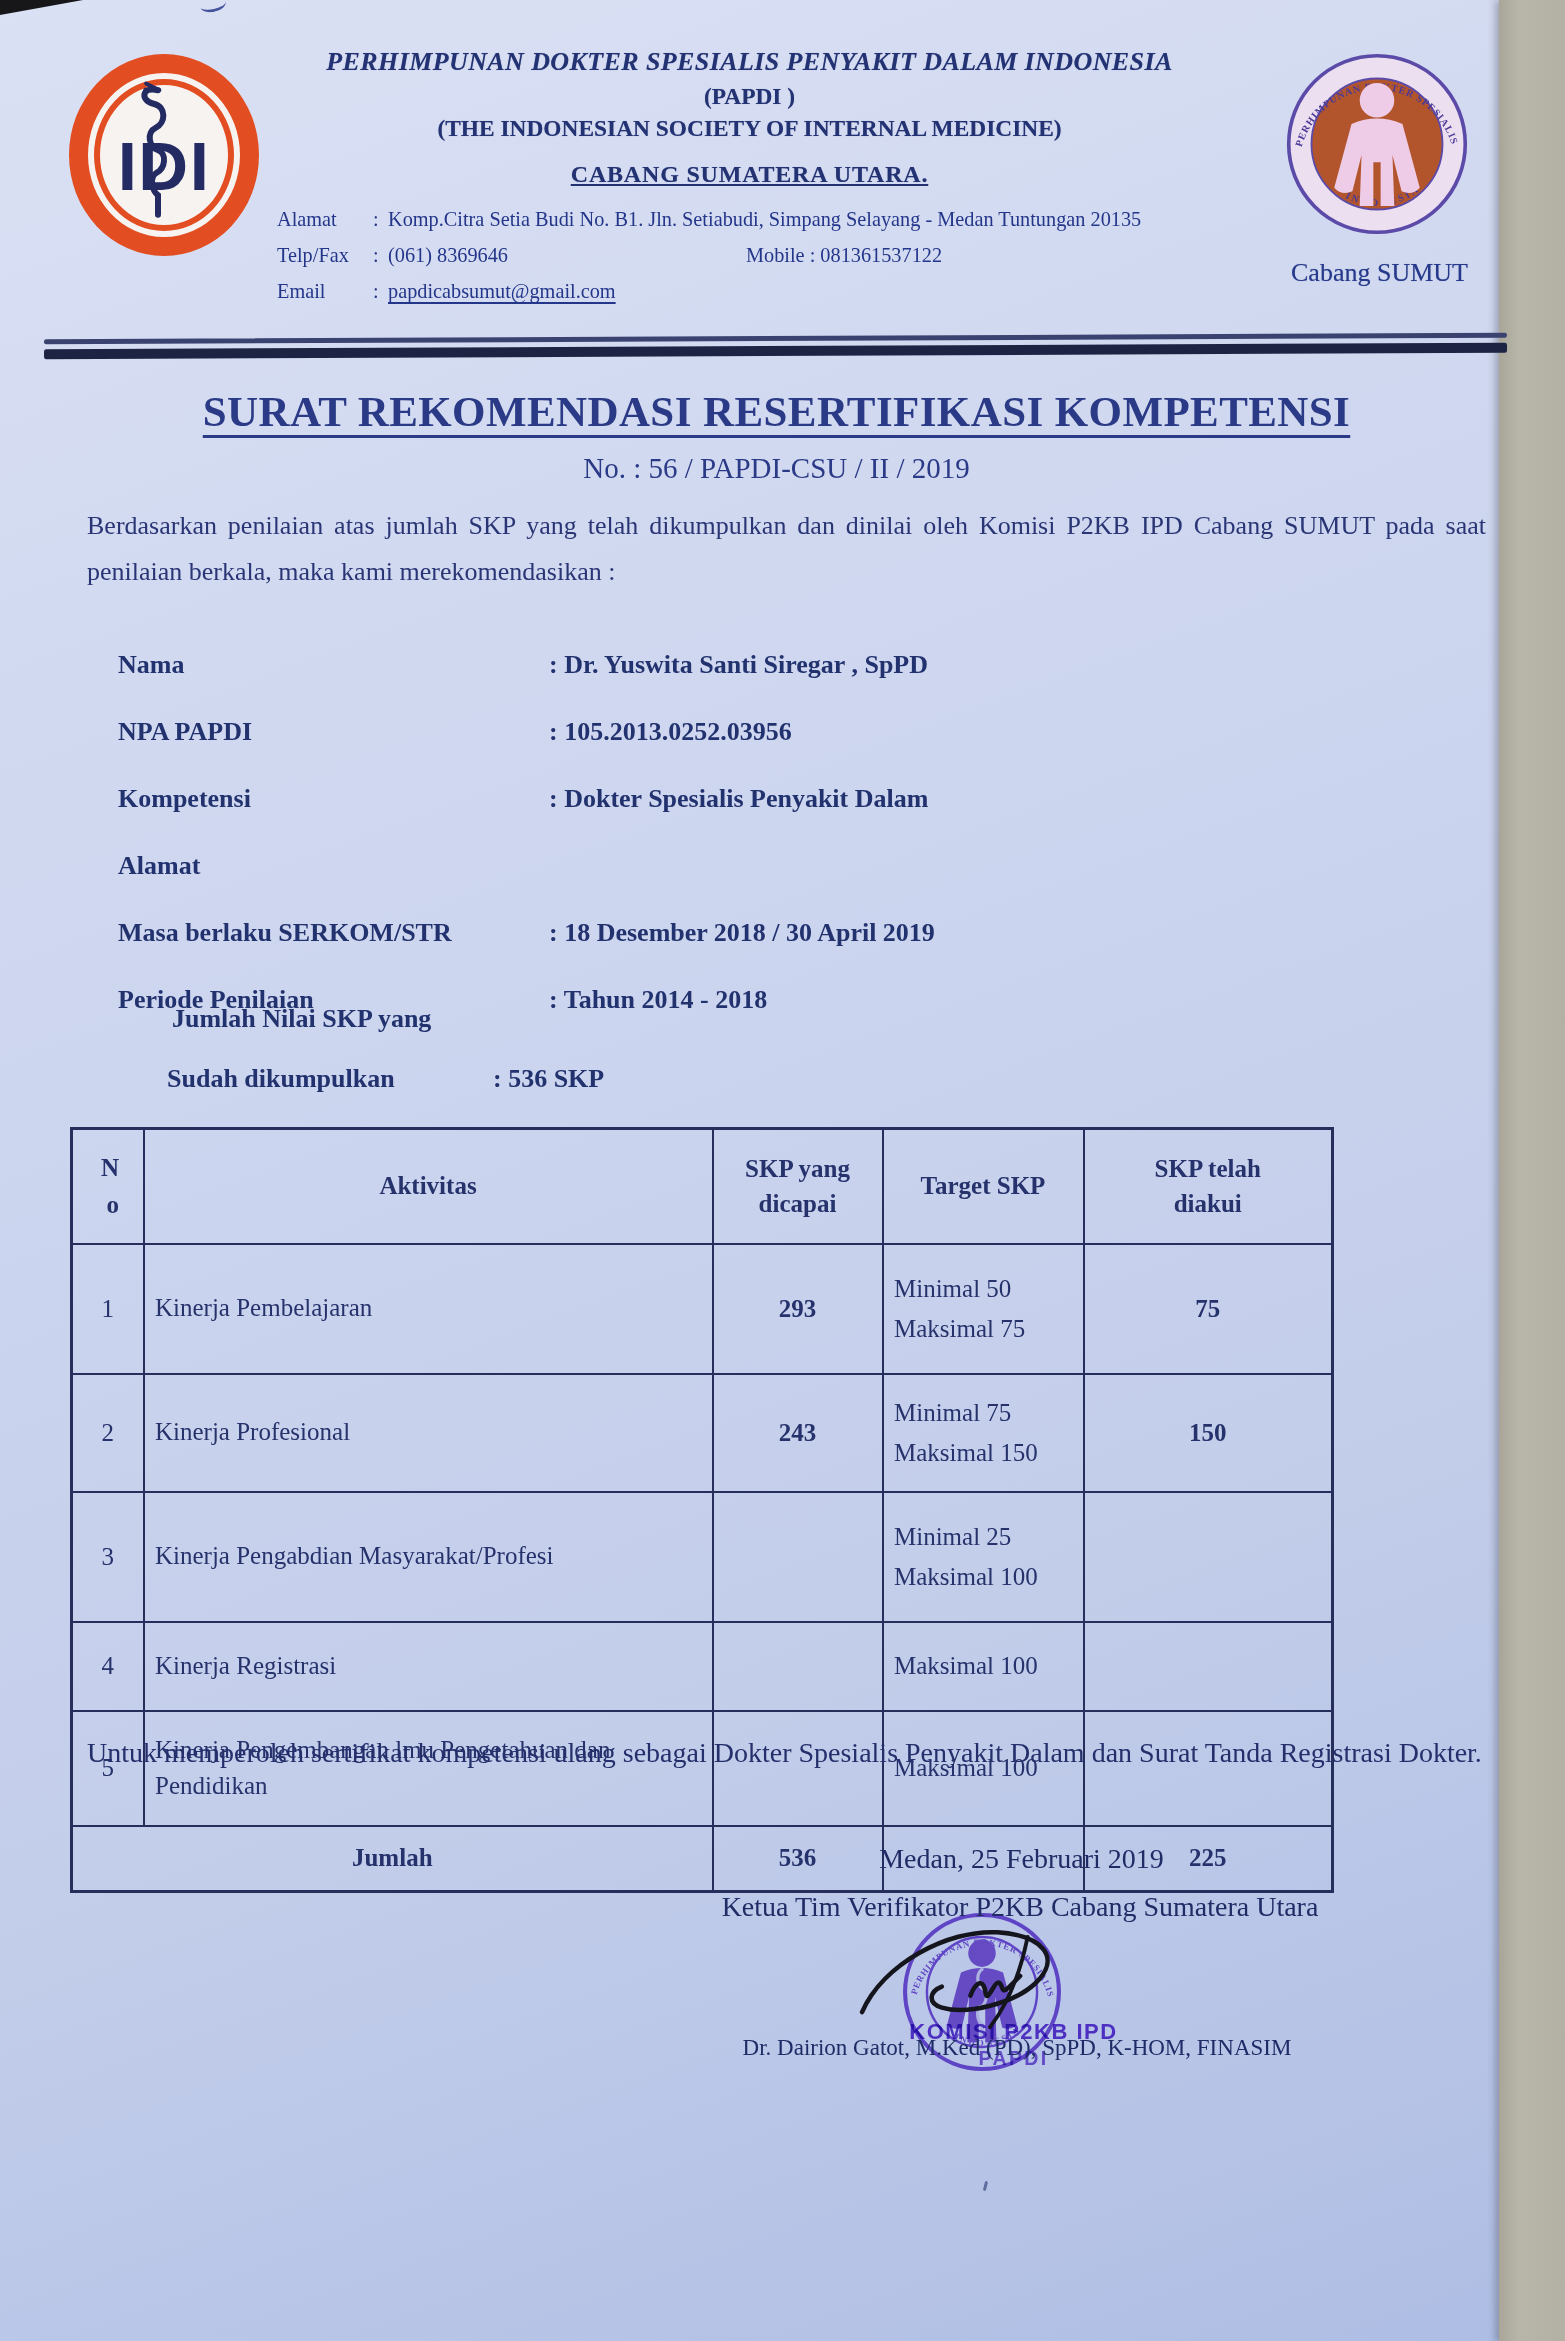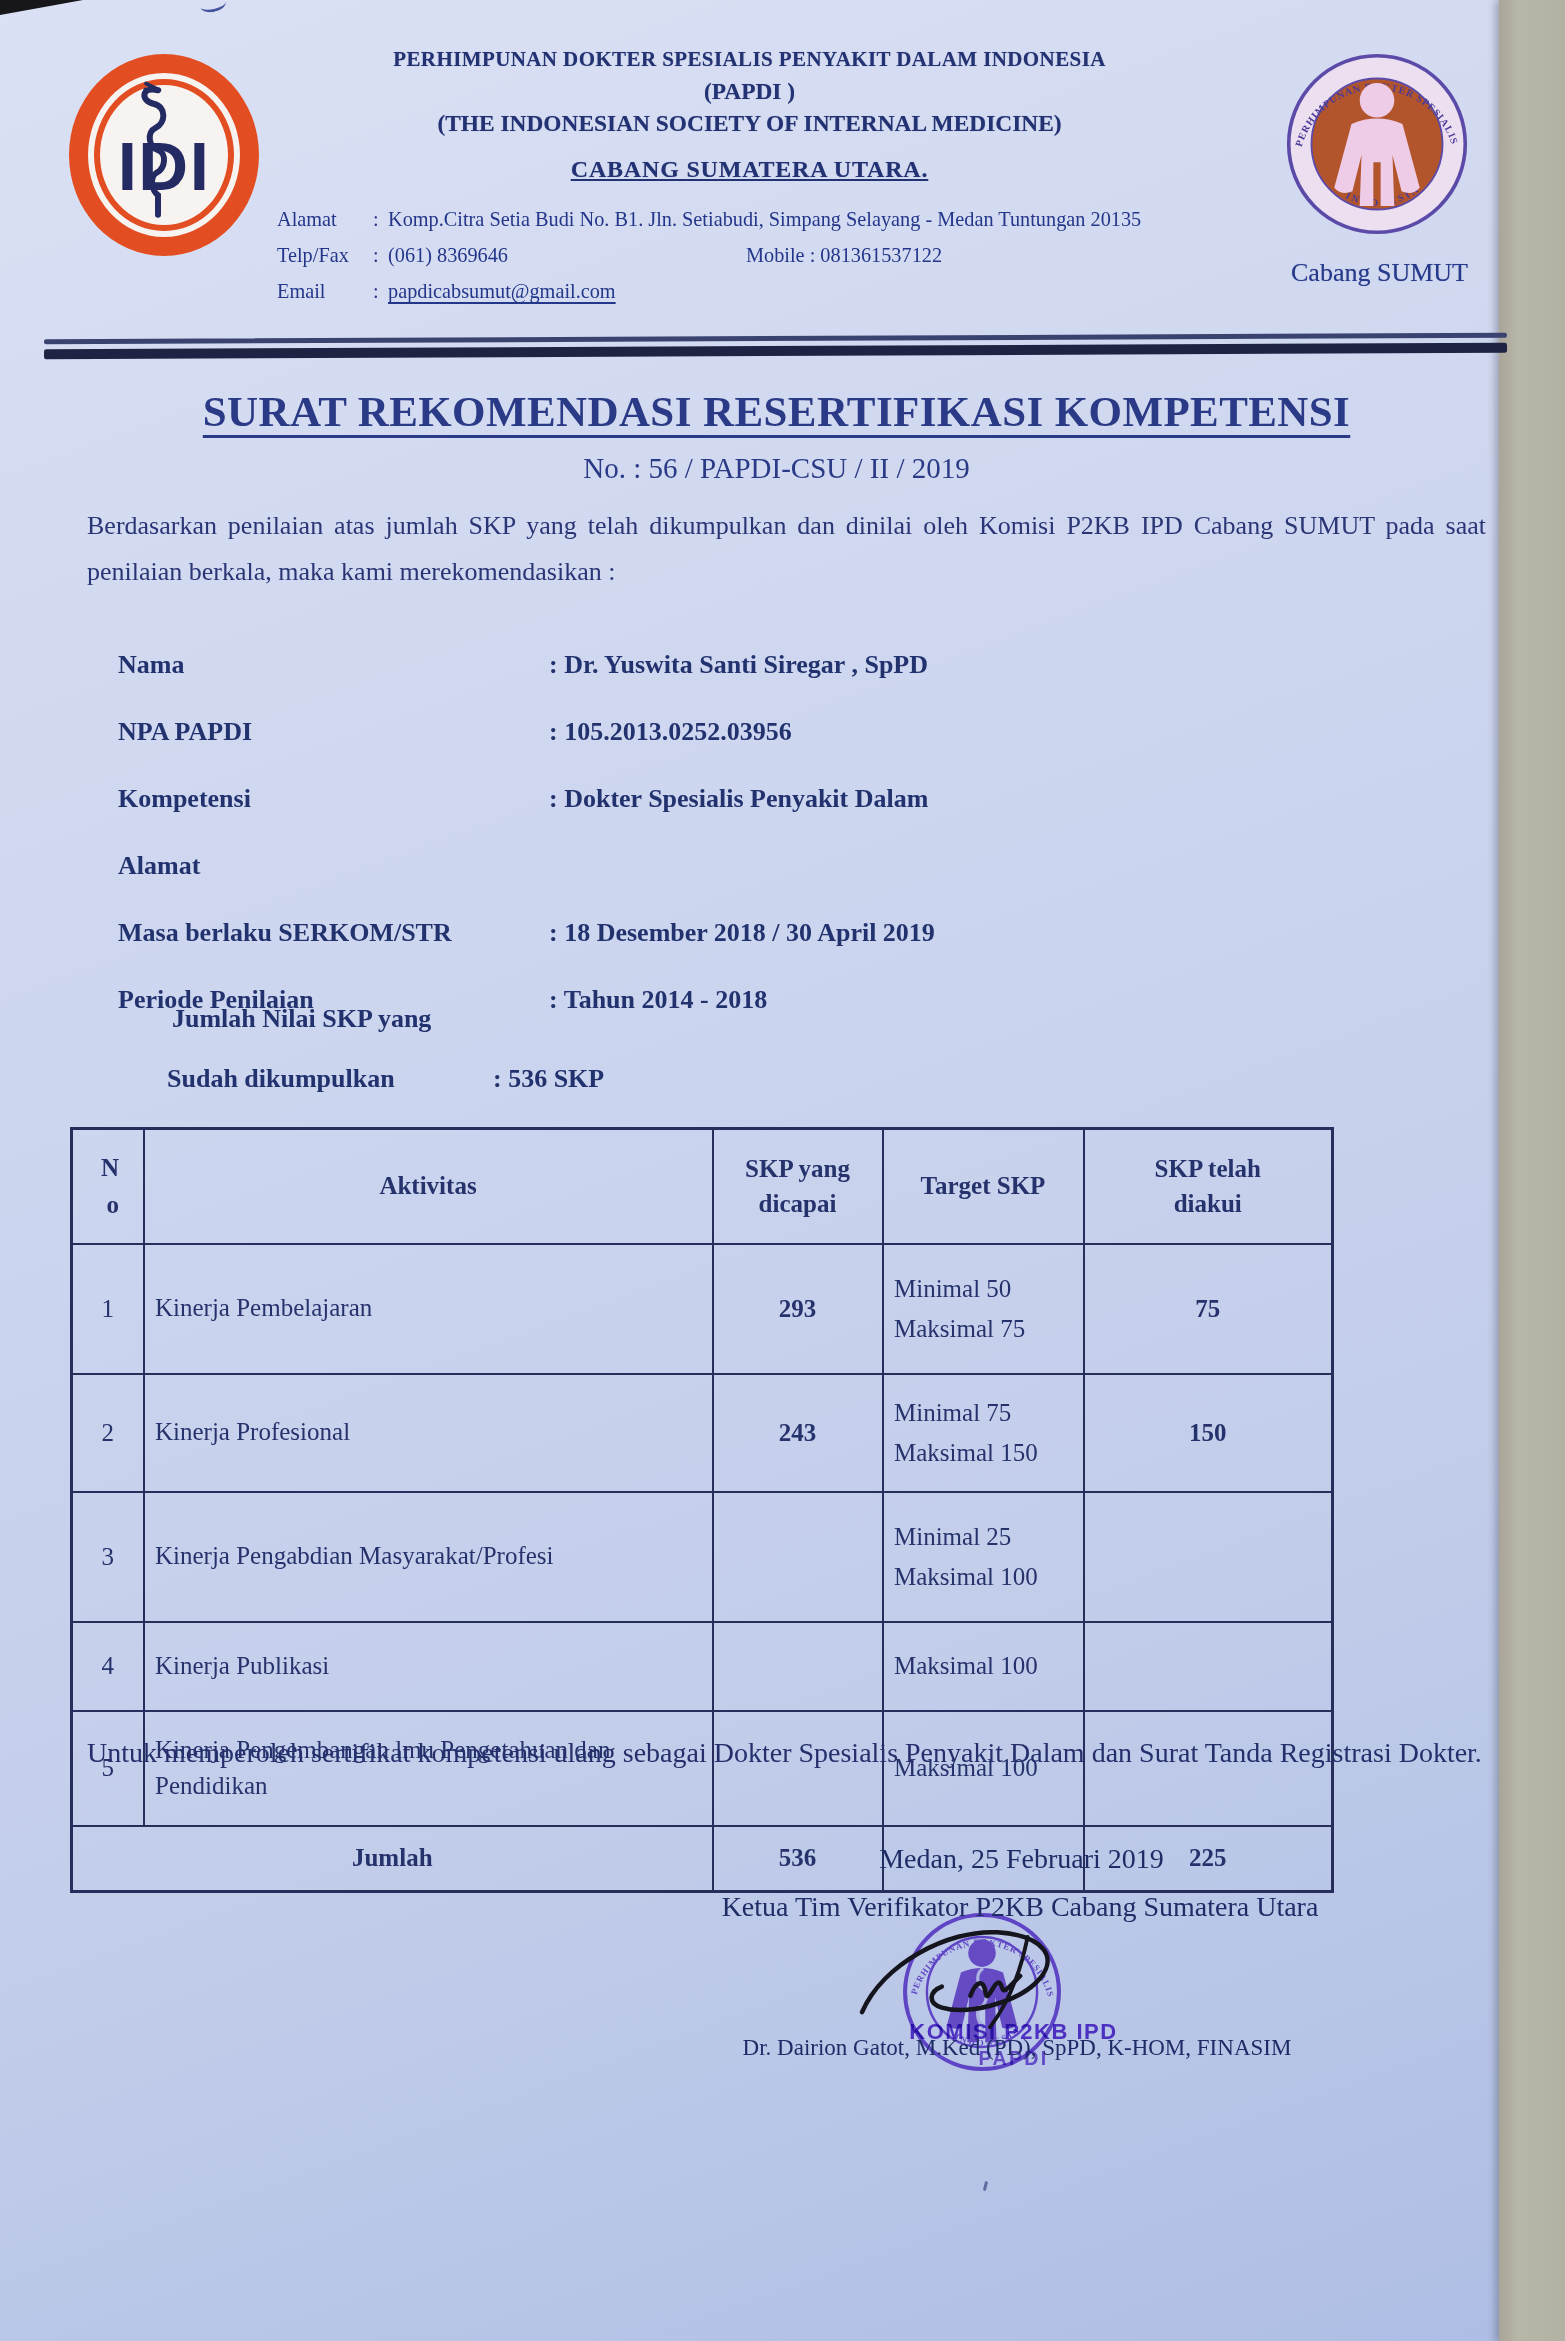--- a/index.html
+++ b/index.html
@@ -37,21 +37,21 @@
     position:absolute;inset:6px;border:6.8px solid #e34d22;border-radius:50%;
     display:flex;align-items:center;justify-content:center;
   }
   .idi-text{
     font-family:"Liberation Sans",sans-serif;font-weight:bold;font-size:69px;
     color:#242b63;letter-spacing:1.5px;line-height:1;transform:translateY(10.5px);
   }
   .idi-serpent{position:absolute;left:50%;top:4.5px;transform:translateX(-58%);}
 
   .org-block{position:absolute;left:256px;top:47px;width:987px;text-align:center;color:#20338c;font-weight:bold;}
-  .org-l1{font-size:21px;letter-spacing:0.4px;}
+  .org-l1{font-size:26px;letter-spacing:0.4px;font-style:italic;}
   .org-l2{font-size:23.4px;margin-top:6px;}
   .org-l3{font-size:23.4px;margin-top:4.5px;}
   .org-l4{font-size:24px;margin-top:19px;letter-spacing:0.8px;text-decoration:underline;}
 
   .contact{position:absolute;left:277px;top:208px;font-size:20.3px;color:#24368a;width:1055px;}
   .contact-row{display:flex;margin-bottom:13px;position:relative;}
   .c-label{width:96px;flex:none;}
   .c-colon{width:15px;flex:none;}
   .mobile{position:absolute;left:469px;top:0;}
   .email-value{text-decoration:underline;text-underline-offset:3.8px;}
@@ -269,21 +269,21 @@
         <td class="c-akt">Kinerja Pengabdian Masyarakat/Profesi</td>
         <td class="c-num"></td>
         <td class="c-tar">
           <div>Minimal 25</div>
           <div>Maksimal 100</div>
         </td>
         <td class="c-num"></td>
       </tr>
       <tr class="r4">
         <td class="c-no">4</td>
-        <td class="c-akt">Kinerja Publikasi</td>
+        <td class="c-akt">Kinerja Registrasi</td>
         <td class="c-num"></td>
         <td class="c-tar">
           <div>Maksimal 100</div>
           <div></div>
         </td>
         <td class="c-num"></td>
       </tr>
       <tr class="r5">
         <td class="c-no">5</td>
         <td class="c-akt">Kinerja Pengembangan lmu Pengetahuan dan Pendidikan</td>

